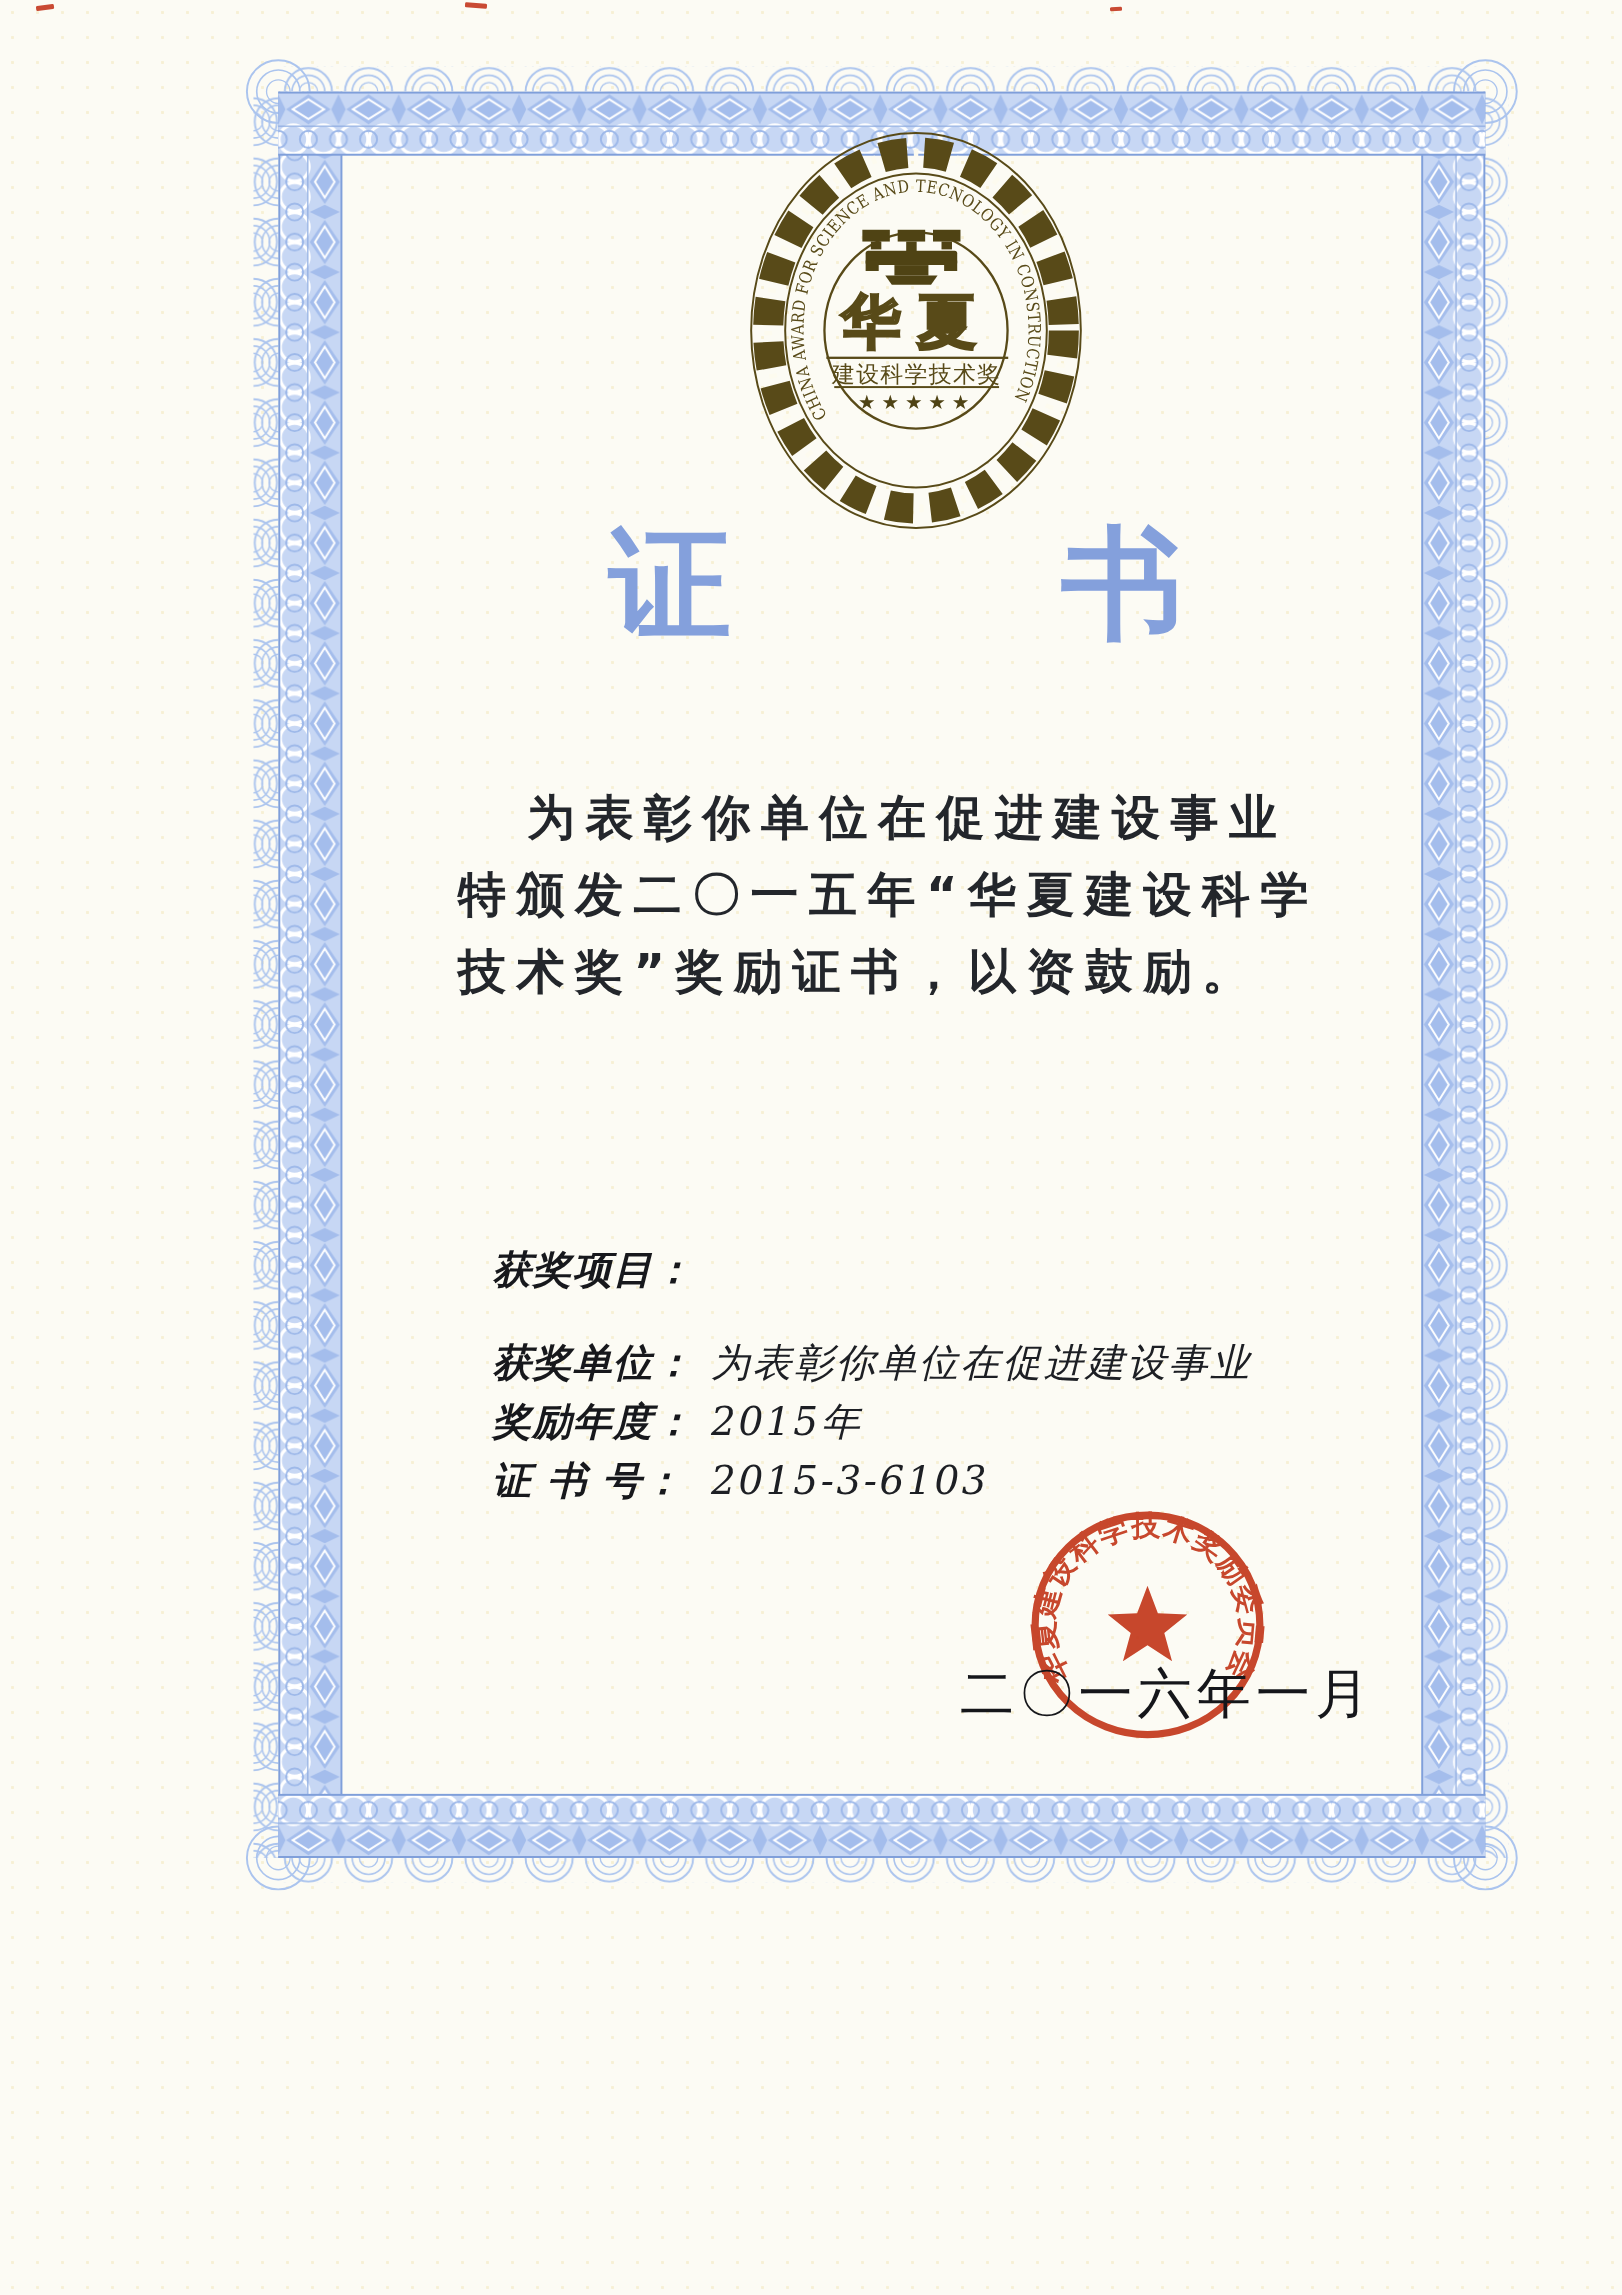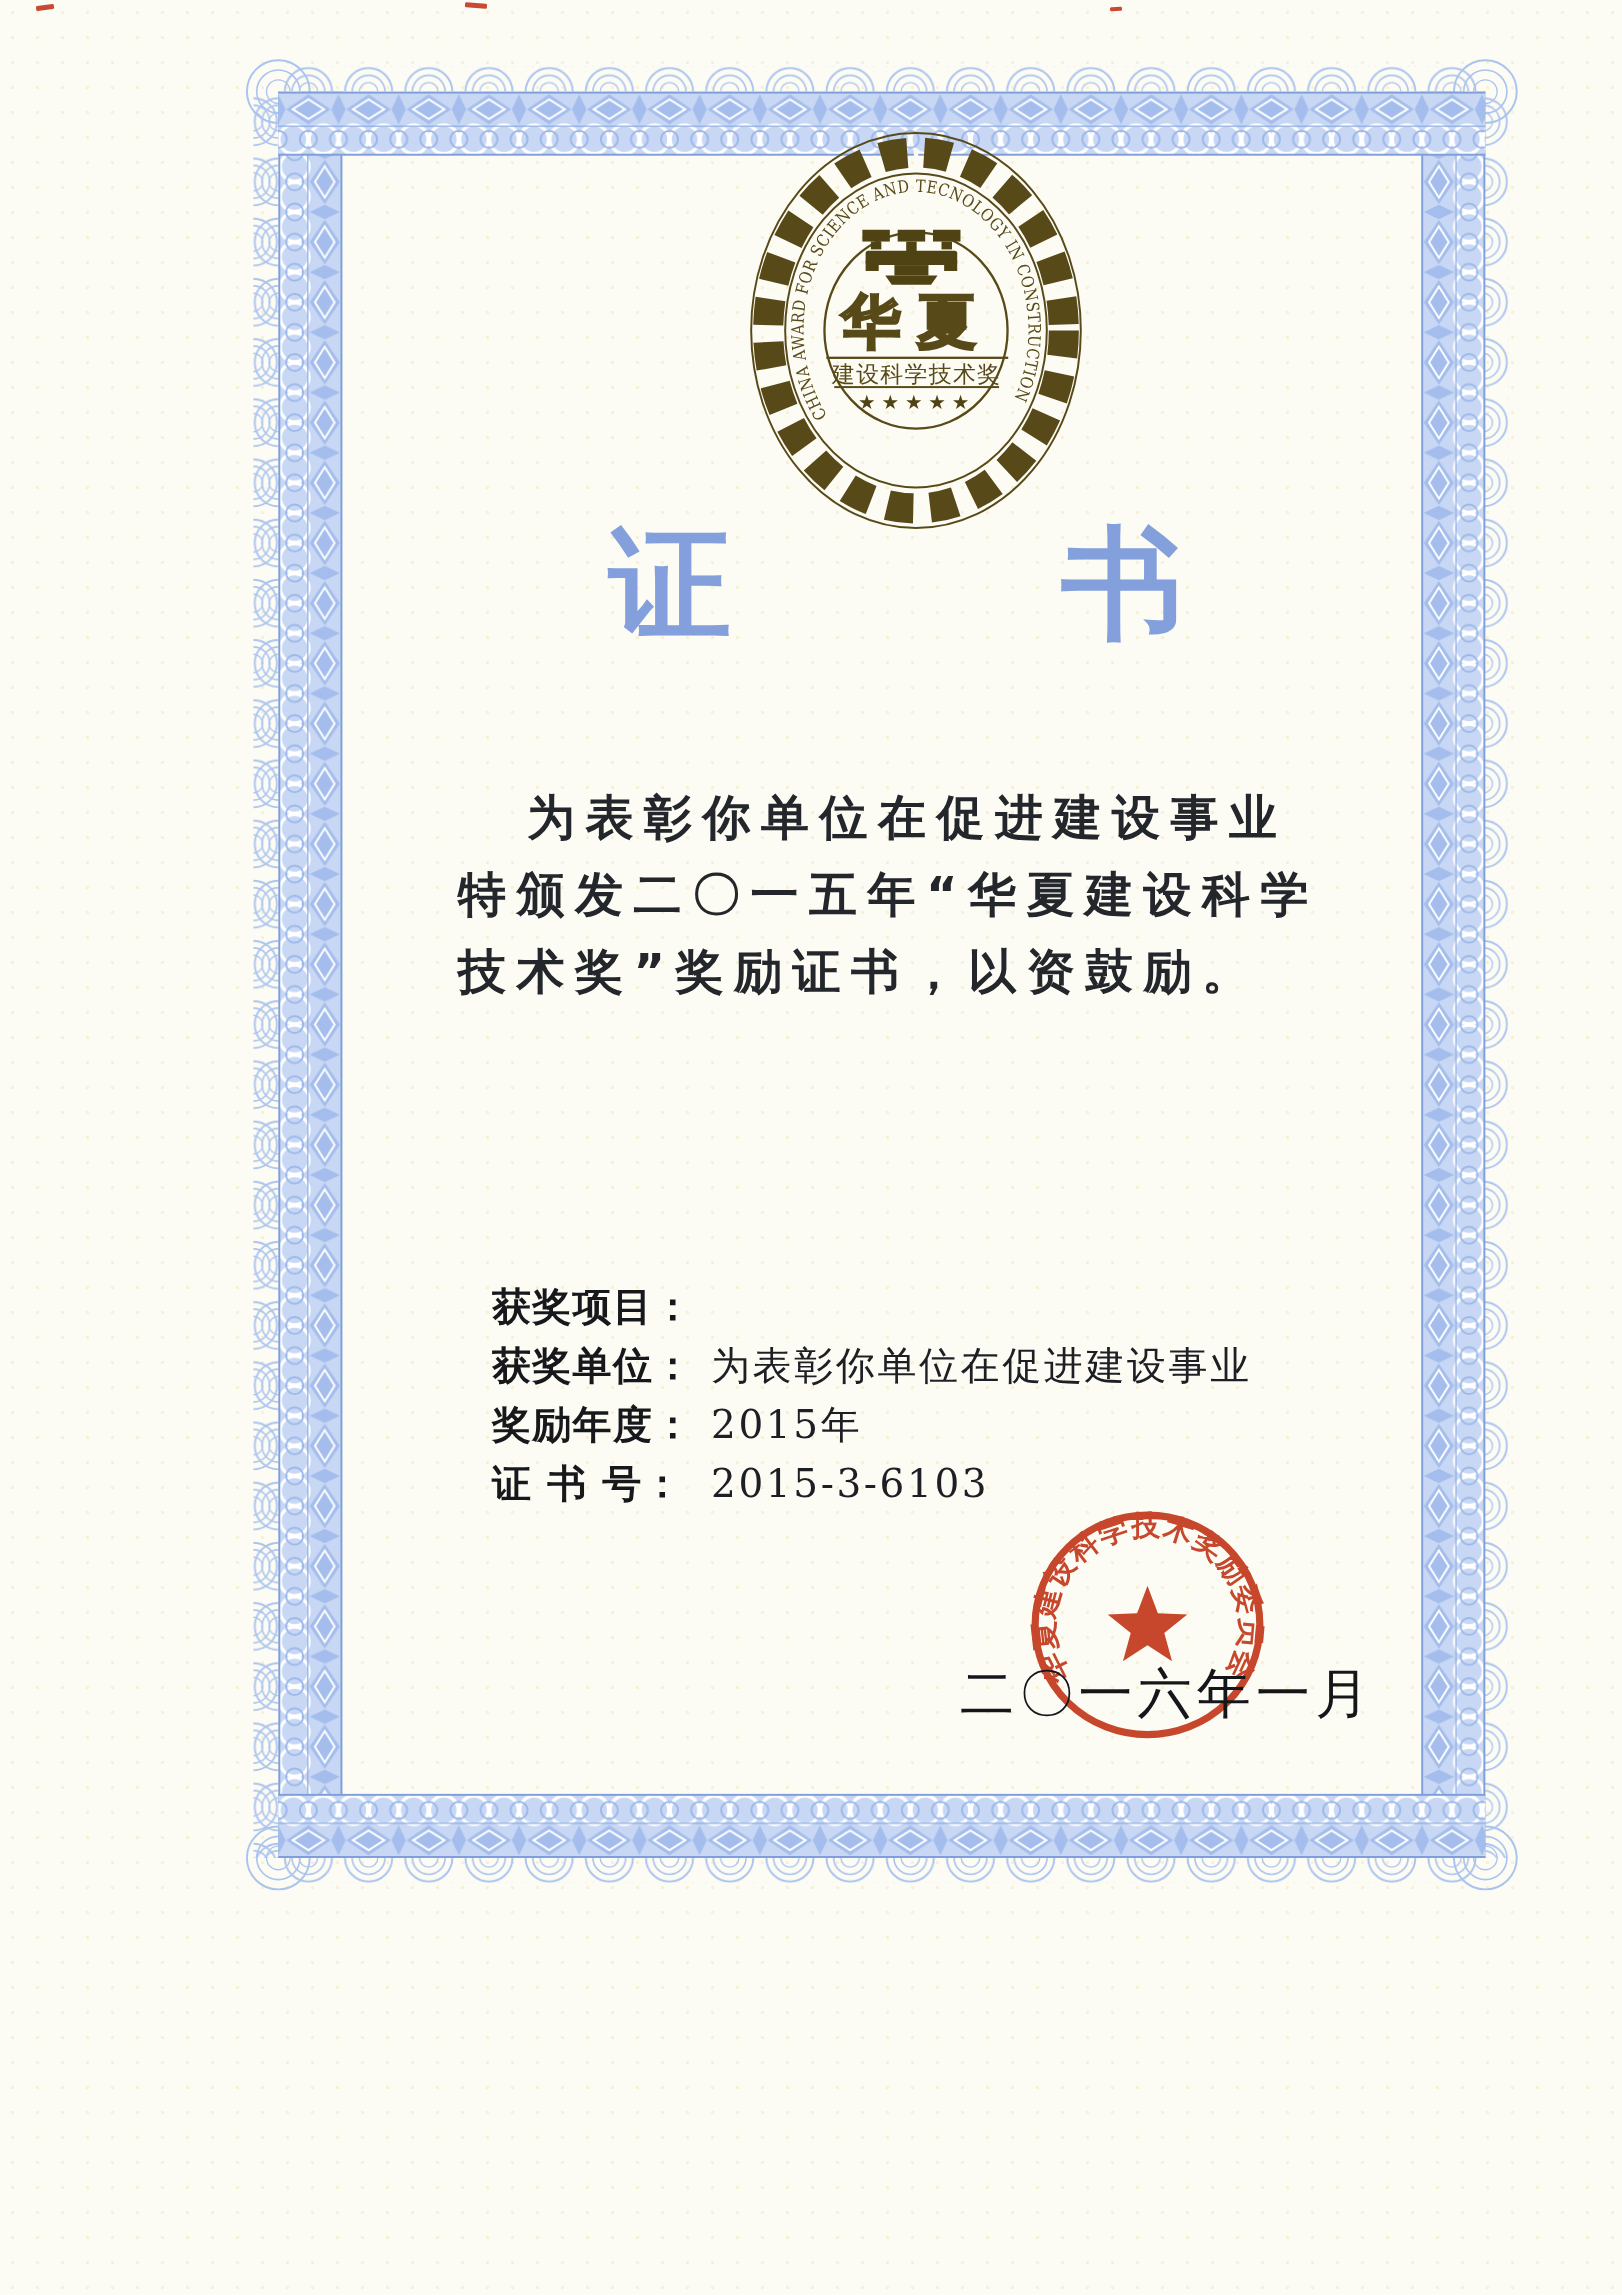--- a/index.html
+++ b/index.html
@@ -18,21 +18,21 @@
     font-family:"DejaVu Serif", serif;font-weight:600;
     font-size:122px;line-height:1;color:#84a0dc;
   }
   .body-text{
     position:absolute;left:458px;top:779px;width:929px;z-index:2;
     font-size:48px;line-height:77px;letter-spacing:10.5px;color:#23262b;
     font-weight:700;
   }
   .body-line.indent{text-indent:69px;}
   .fields{position:absolute;left:492px;top:1207px;width:890px;z-index:2;}
-  .field-row{display:flex;align-items:flex-end;height:59px;}
+  .field-row{display:flex;align-items:center;height:59px;font-style:italic;}
   .field-row.two-line{height:126px;}
   .field-label{
     flex:0 0 219px;font-weight:bold;color:#17181c;
     font-size:39px;line-height:52px;letter-spacing:1.3px;white-space:pre;
   }
   .field-value{
     font-family:"DejaVu Serif", serif;color:#1d1f24;
     font-size:39px;line-height:52px;letter-spacing:2.6px;
   }
   .date-line{

